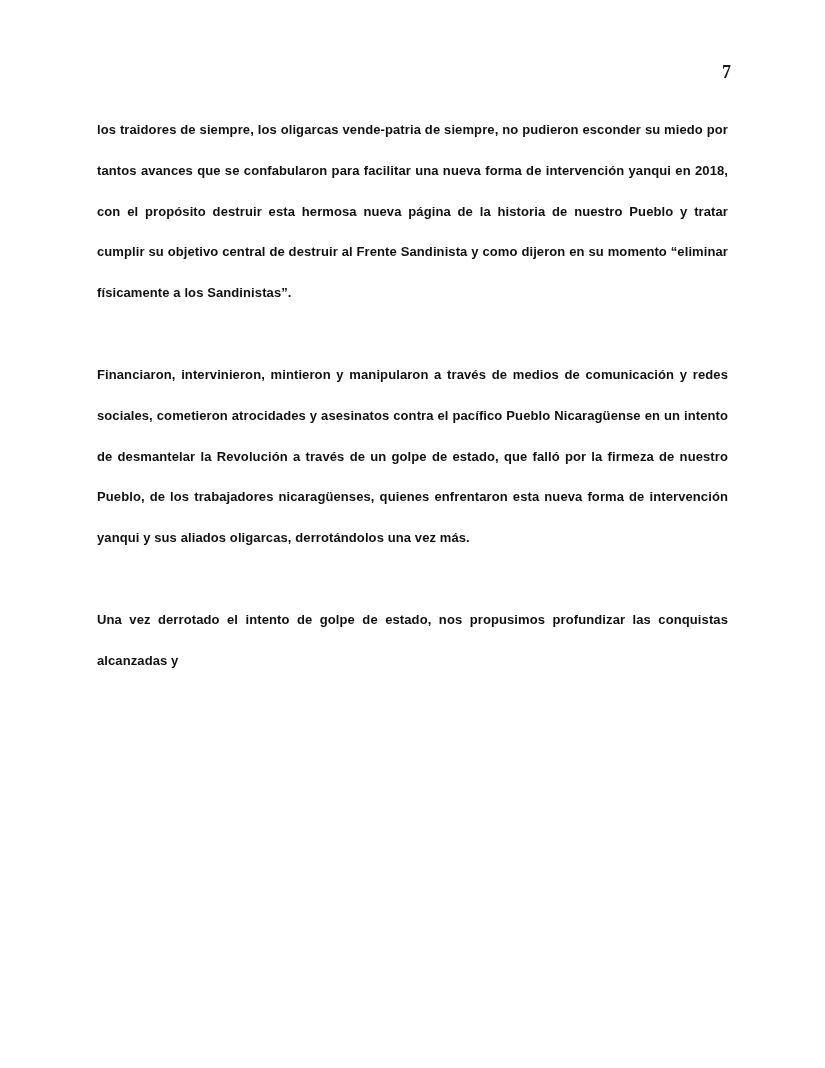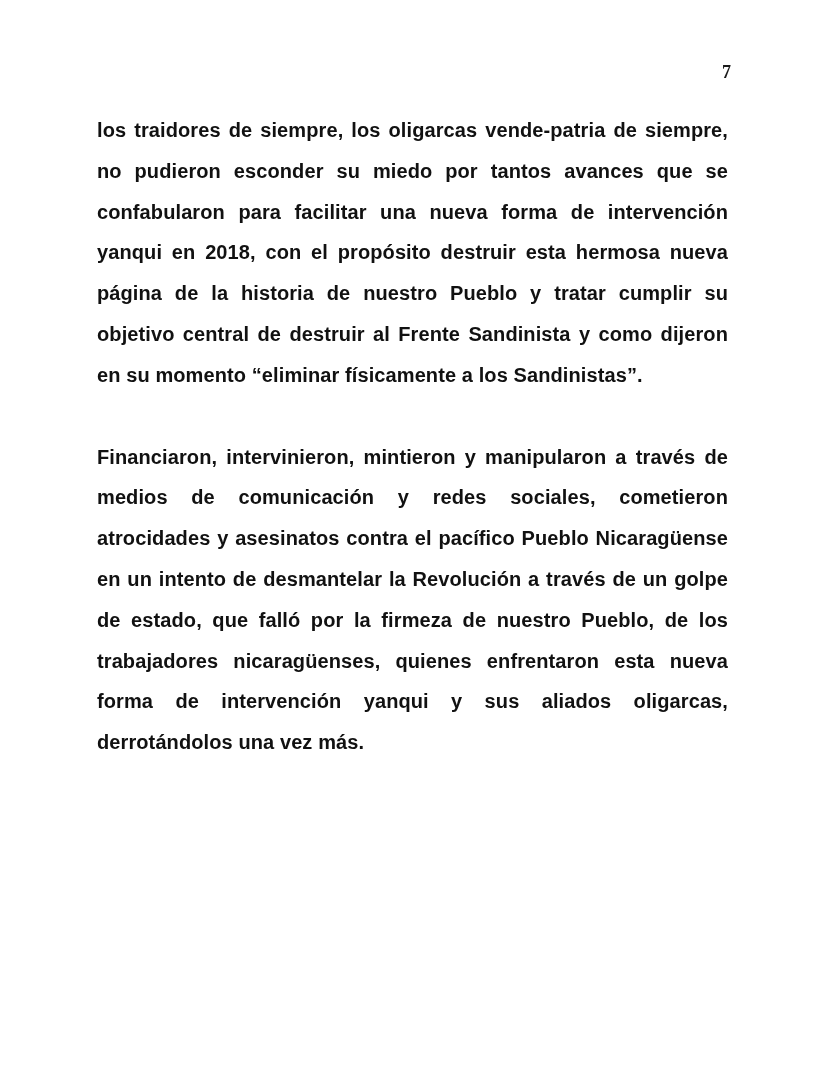--- a/index.html
+++ b/index.html
@@ -26,32 +26,33 @@
   }
   .content {
     position: absolute;
     left: 97px;
     top: 110px;
     width: 631px;
   }
   .para {
     margin: 0 0 41px 0;
     font-weight: bold;
-    font-size: 20px;
+    font-size: 13px;
     line-height: 40.8px;
     color: #111111;
     text-align: justify;
     letter-spacing: 0.1px;
   }
   .para:last-child {
     margin-bottom: 0;
   }
 </style>
 </head>
 <body>
 
 <div class="page">
   <div class="page-number">7</div>
   <div class="content">
     <p class="para">los traidores de siempre, los oligarcas vende-patria de siempre, no pudieron esconder su miedo por tantos avances que se confabularon para facilitar una nueva forma de intervención yanqui en 2018, con el propósito destruir esta hermosa nueva página de la historia de nuestro Pueblo y tratar cumplir su objetivo central de destruir al Frente Sandinista y como dijeron en su momento “eliminar físicamente a los Sandinistas”.</p>
     <p class="para">Financiaron, intervinieron, mintieron y manipularon a través de medios de comunicación y redes sociales, cometieron atrocidades y asesinatos contra el pacífico Pueblo Nicaragüense en un intento de desmantelar la Revolución a través de un golpe de estado, que falló por la firmeza de nuestro Pueblo, de los trabajadores nicaragüenses, quienes enfrentaron esta nueva forma de intervención yanqui y sus aliados oligarcas, derrotándolos una vez más.</p>
+    <p class="para">Una vez derrotado el intento de golpe de estado, nos propusimos profundizar las conquistas alcanzadas y</p>
   </div>
 </div>
 
 </body></html>

